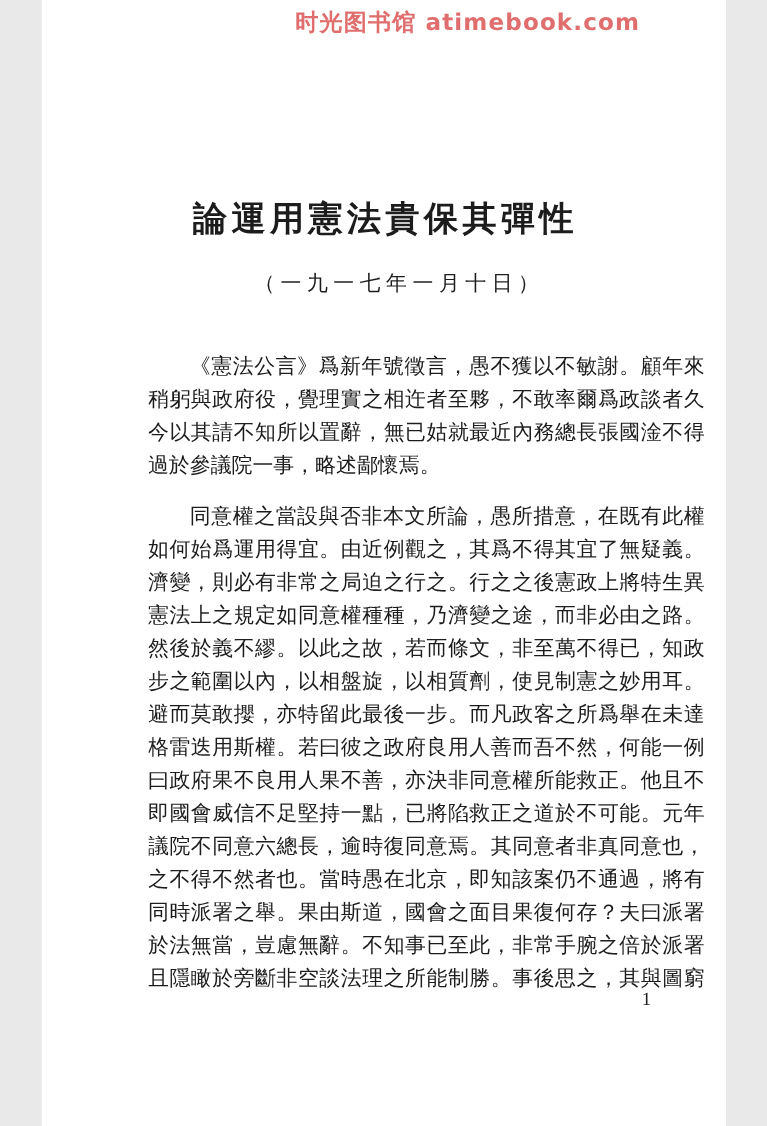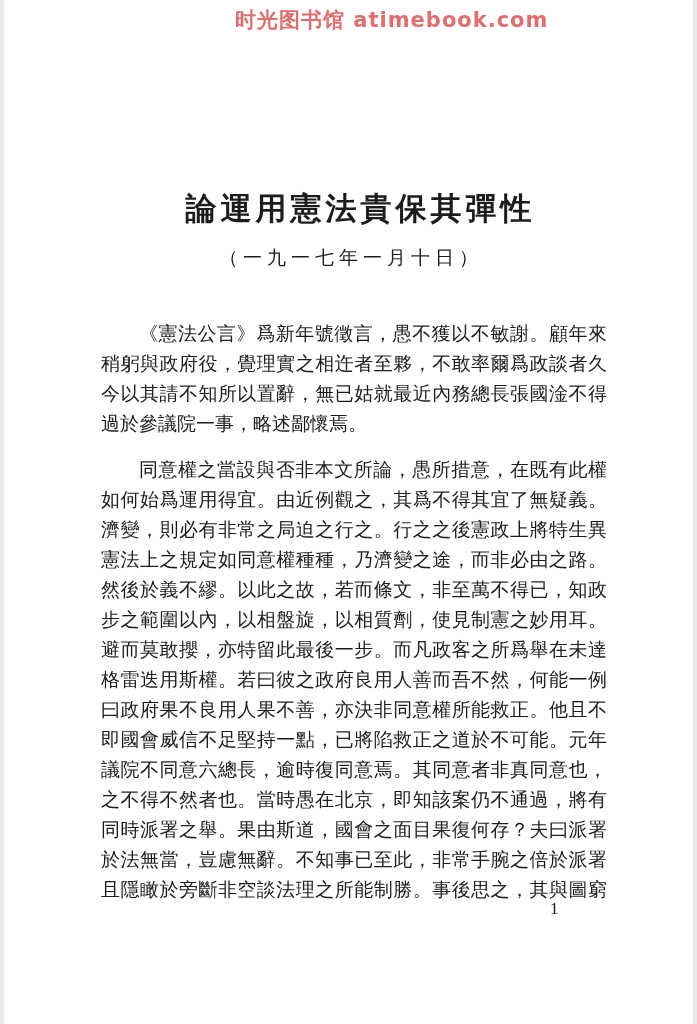--- a/index.html
+++ b/index.html
@@ -2,21 +2,21 @@
 <html><head>
 <meta charset="utf-8">
 <style>
   html, body {
     margin: 0;
     padding: 0;
     background: #e9e9e9;
   }
   .page {
     position: relative;
-    width: 689px;
+    width: 622px;
     height: 1024px;
     margin: 0 auto;
     background: #ffffff;
     overflow: hidden;
     font-family: "Liberation Serif", "DejaVu Serif", serif;
     color: #1c1c1c;
   }
   .watermark {
     position: absolute;
     top: 6px;
@@ -25,31 +25,31 @@
     font-size: 21px;
     font-weight: 600;
     letter-spacing: 1px;
     white-space: nowrap;
   }
   .title {
     position: absolute;
     top: 178px;
     left: 0;
     width: 100%;
-    margin: 10px;
+    margin: 0;
     text-align: center;
     font-size: 31px;
     font-weight: 600;
     letter-spacing: 4px;
     text-indent: 4px; 
   }
   .date-line {
     position: absolute;
     top: 245px;
-    left: 0;
+    left: 12px;
     width: 100%;
     text-align: center;
     font-size: 19px;
     letter-spacing: 5px;
     text-indent: 5px;
   }
   .body-text {
     position: absolute;
     top: 303px;
     left: 81px;

